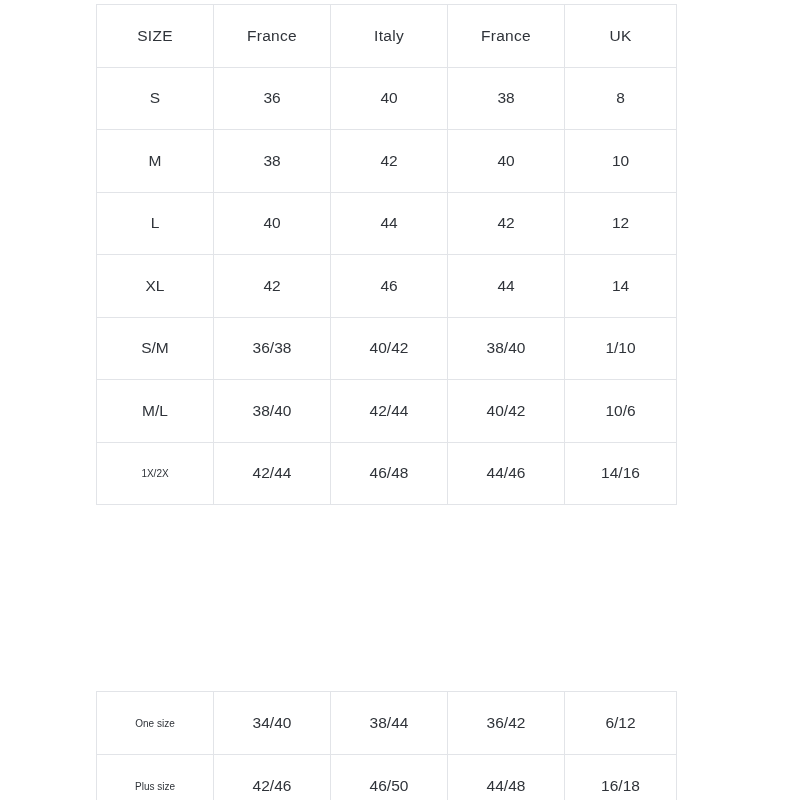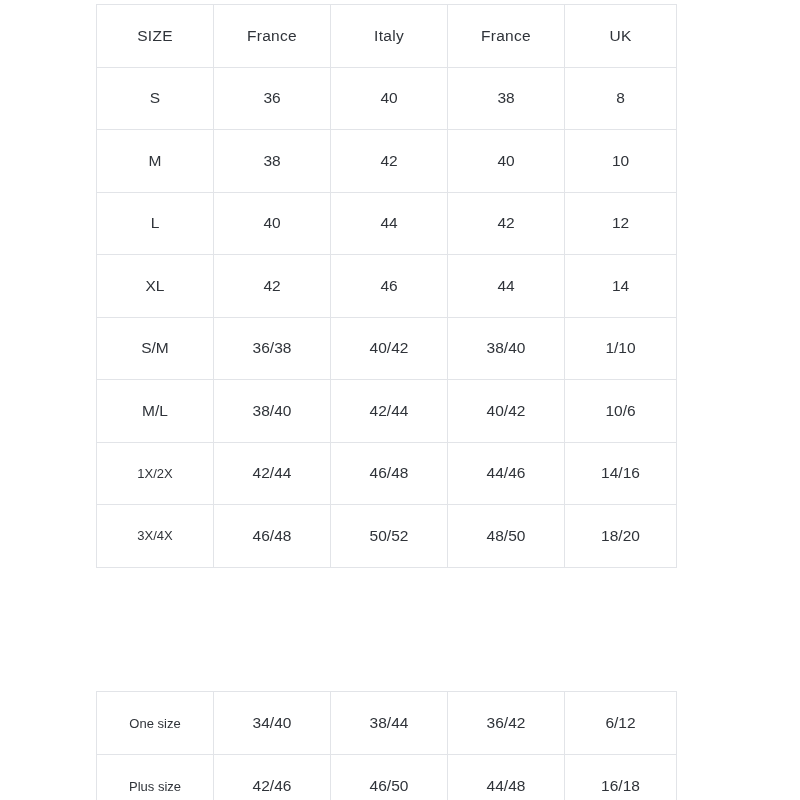--- a/index.html
+++ b/index.html
@@ -62,21 +62,21 @@
   .row-label {
     font-weight: bold;
     font-size: 16px;
     color: #23262c;
   }
   .val {
     font-size: 15.5px;
     color: #383c43;
   }
   .row-label.wide {
-    font-size: 13px;
+    font-size: 10px;
   }
 </style>
 </head>
 <body>
 
 <div class="page">
 
   <div class="table-wrap primary">
     <table class="size-table">
       <colgroup>
@@ -138,27 +138,20 @@
           <td class="val">40/42</td>
           <td class="val">10/6</td>
         </tr>
         <tr>
           <td class="row-label wide">1X/2X</td>
           <td class="val">42/44</td>
           <td class="val">46/48</td>
           <td class="val">44/46</td>
           <td class="val">14/16</td>
         </tr>
-        <tr>
-          <td class="row-label wide">3X/4X</td>
-          <td class="val">46/48</td>
-          <td class="val">50/52</td>
-          <td class="val">48/50</td>
-          <td class="val">18/20</td>
-        </tr>
       </tbody>
     </table>
   </div>
 
   <div class="table-wrap secondary">
     <table class="size-table">
       <colgroup>
         <col class="c1">
           <col class="c2">
           <col class="c3">

